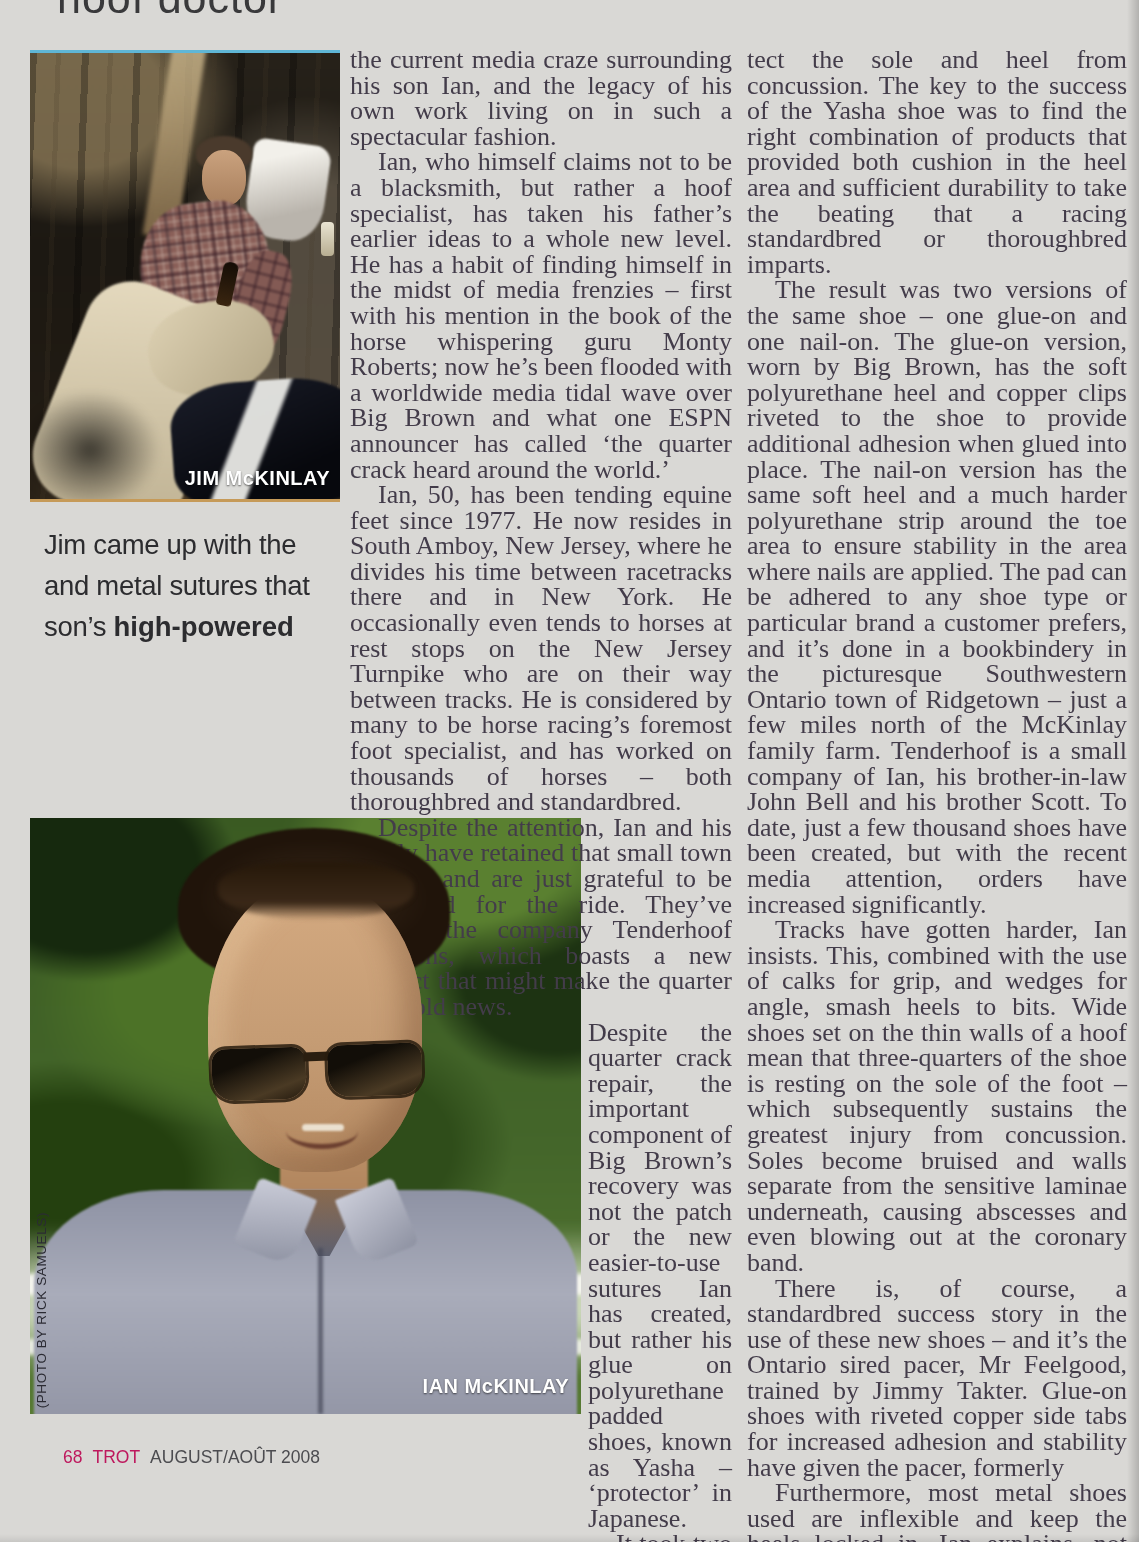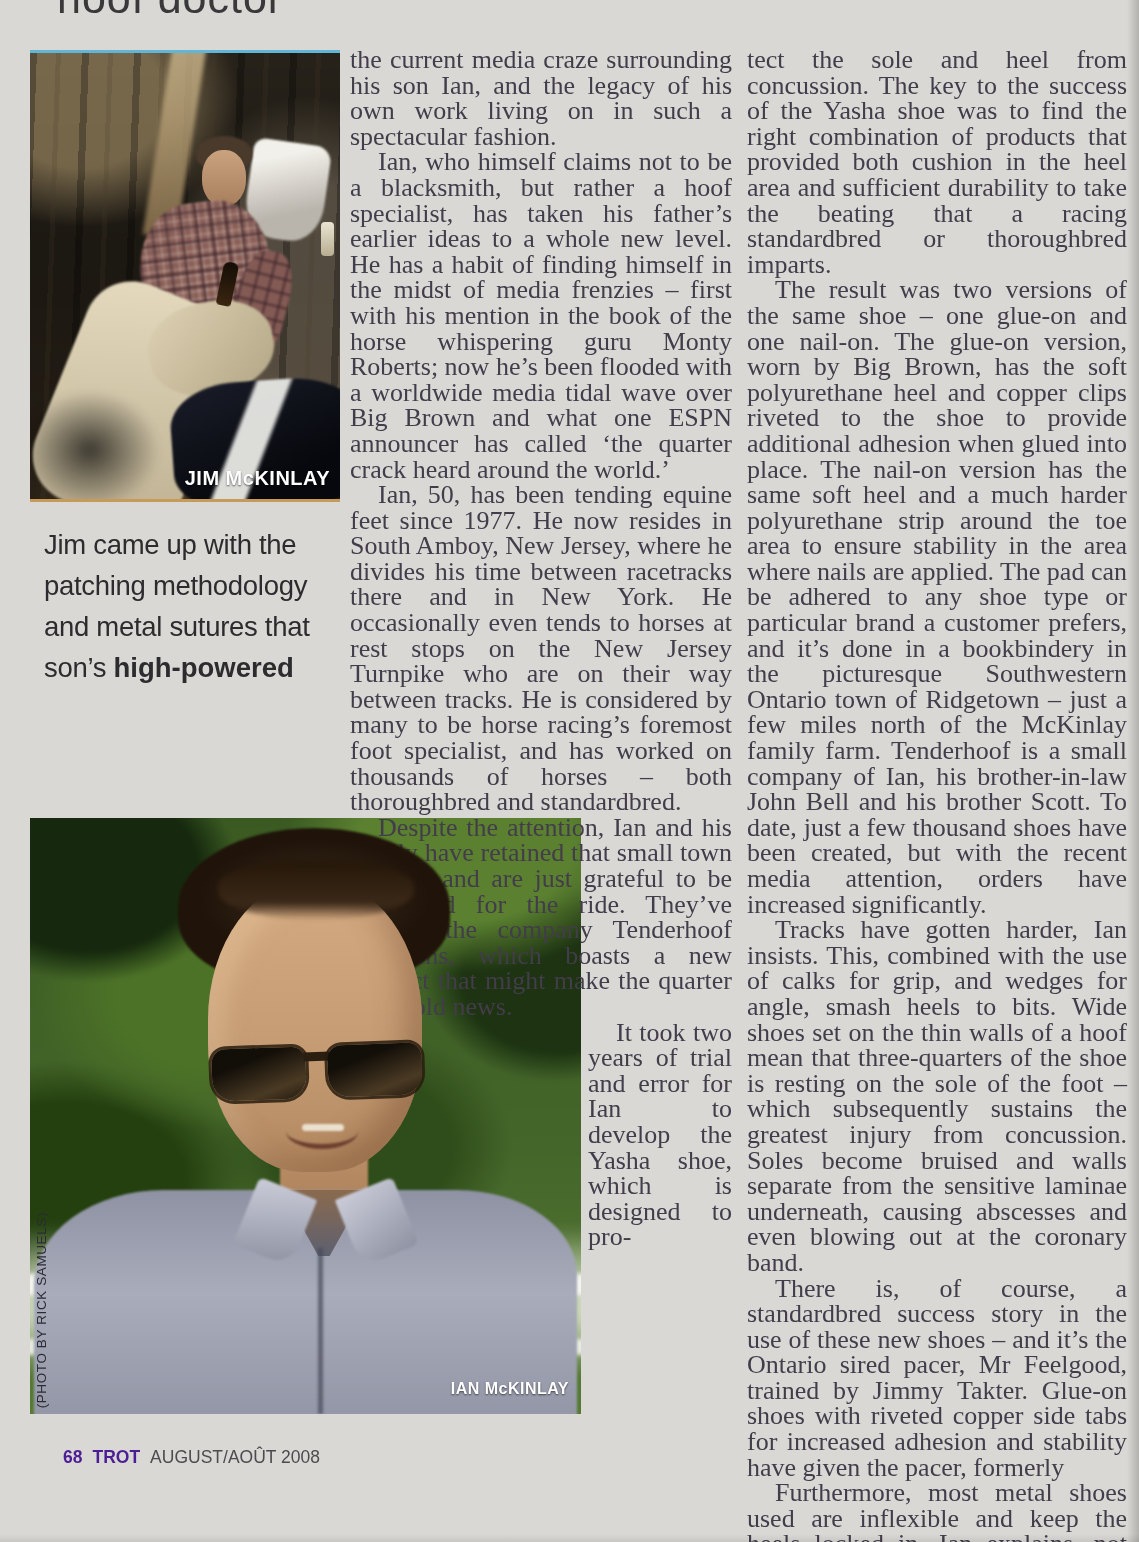--- a/index.html
+++ b/index.html
@@ -152,33 +152,33 @@
     border-radius:130px 120px 0 0 / 95px 85px 0 0;filter:blur(1px);z-index:10;}
   .ip-collar-open{position:absolute;left:238px;top:372px;width:112px;height:66px;
     background:linear-gradient(#8a6a4e,#5d6070);
     clip-path:polygon(12% 0,88% 0,55% 100%,45% 100%);z-index:11;filter:blur(.6px);}
   .ip-collar{position:absolute;top:368px;width:62px;height:72px;
     background:linear-gradient(160deg,#caccd8,#8e92a2);z-index:12;filter:blur(.8px);}
   .ip-collar.left{left:214px;transform:rotate(22deg);border-radius:6px 2px 24px 8px;}
   .ip-collar.right{left:316px;transform:rotate(-22deg);border-radius:2px 6px 8px 24px;}
   .ip-placket{position:absolute;left:288px;top:430px;width:5px;height:166px;
     background:rgba(70,72,88,.7);filter:blur(1.5px);z-index:12;}
-  .ian-caption{right:12px;bottom:16px;font-size:16px;letter-spacing:.5px;}
+  .ian-caption{right:12px;bottom:16px;font-size:20px;letter-spacing:.5px;}
   .photo-credit{
     position:absolute;left:4px;bottom:6px;z-index:30;
     writing-mode:vertical-rl;transform:rotate(180deg);
     font-family:"Liberation Sans",sans-serif;font-size:13.5px;
     color:#2b2b33;letter-spacing:.6px;}
 
   
   .footer{
     position:absolute;left:63px;top:1447px;
     font-family:"Liberation Sans",sans-serif;font-size:17.5px;color:#4c4c50;
   }
-  .footer .pg,.footer .mag{font-weight:700;color:#4c1d95;text-align:center;}
+  .footer .pg,.footer .mag{font-weight:400;color:#be185d;text-align:center;}
   .footer span{margin-right:10px;}
 </style>
 </head>
 <body>
 
 <div class="page">
 
   <div class="header-title">hoof doctor</div>
 
   <div class="photo jim-photo">
@@ -196,21 +196,20 @@
     <div class="jp-knee"></div>
     <div class="jp-saddle"></div>
     <div class="jp-shadow"></div>
     <div class="topline"></div>
     <div class="botline"></div>
     <div class="photo-caption jim-caption">JIM McKINLAY</div>
   </div>
 
   <div class="pull-quote">
     <div>Jim came up with the</div>
-    <div>patching methodology</div>
     <div>and metal sutures that</div>
     <div><span>son’s </span><span class="bold">high-powered</span></div>
   </div>
 
   <div class="photo ian-photo">
     <div class="ip-foliage"></div>
     <div class="ip-light"></div>
     <div class="ip-rail ip-rail1"></div>
     <div class="ip-rail ip-rail2"></div>
     <div class="ip-post"></div>
@@ -233,20 +232,21 @@
     <div class="photo-credit">(PHOTO BY RICK SAMUELS)</div>
     <div class="photo-caption ian-caption">IAN McKINLAY</div>
   </div>
 
   <div class="col col-middle">
     <p>the current media craze surrounding his son Ian, and the legacy of his own work living on in such a spectacular fashion.</p>
     <p class="indent">Ian, who himself claims not to be a blacksmith, but rather a hoof specialist, has taken his father’s earlier ideas to a whole new level. He has a habit of finding himself in the midst of media frenzies – first with his mention in the book of the horse whispering guru Monty Roberts; now he’s been flooded with a worldwide media tidal wave over Big Brown and what one ESPN announcer has called ‘the quarter crack heard around the world.’</p>
     <p class="indent">Ian, 50, has been tending equine feet since 1977. He now resides in South Amboy, New Jersey, where he divides his time between racetracks there and in New York. He occasionally even tends to horses at rest stops on the New Jersey Turnpike who are on their way between tracks. He is considered by many to be horse racing’s foremost foot specialist, and has worked on thousands of horses – both thoroughbred and standardbred.</p>
     <p class="indent">Despite the attention, Ian and his family have retained that small town honesty and are just grateful to be on board for the ride. They’ve created the company Tenderhoof Solutions, which boasts a new product that might make the quarter crack old news.</p>
     <div class="narrow-wrap">
+      <p>Despite the quarter crack repair, the important component of Big Brown’s recovery was not the patch or the new easier-to-use sutures Ian has created, but rather his glue on polyurethane padded shoes, known as Yasha – ‘protector’ in Japanese.</p>
       <p class="indent">It took two years of trial and error for Ian to develop the Yasha shoe, which is designed to pro-</p>
     </div>
   </div>
 
   <div class="col col-right">
     <p>tect the sole and heel from concussion. The key to the success of the Yasha shoe was to find the right combination of products that provided both cushion in the heel area and sufficient durability to take the beating that a racing standardbred or thoroughbred imparts.</p>
     <p class="indent">The result was two versions of the same shoe – one glue-on and one nail-on. The glue-on version, worn by Big Brown, has the soft polyurethane heel and copper clips riveted to the shoe to provide additional adhesion when glued into place. The nail-on version has the same soft heel and a much harder polyurethane strip around the toe area to ensure stability in the area where nails are applied.  The pad can be adhered to any shoe type or particular brand a customer prefers, and it’s done in a bookbindery in the picturesque Southwestern Ontario town of Ridgetown – just a few miles north of the McKinlay family farm. Tenderhoof is a small company of Ian, his brother-in-law John Bell and his brother Scott. To date, just a few thousand shoes have been created, but with the recent media attention, orders have increased significantly.</p>
     <p class="indent">Tracks have gotten harder, Ian insists. This, combined with the use of calks for grip, and wedges for angle, smash heels to bits. Wide shoes set on the thin walls of a hoof mean that three-quarters of the shoe is resting on the sole of the foot – which subsequently sustains the greatest injury from concussion. Soles become bruised and walls separate from the sensitive laminae underneath, causing abscesses and even blowing out at the coronary band.</p>
     <p class="indent">There is, of course, a standardbred success story in the use of these new shoes – and it’s the Ontario sired pacer, Mr Feelgood, trained by Jimmy Takter. Glue-on shoes with riveted copper side tabs for increased adhesion and stability have given the pacer, formerly</p>
     <p class="indent">Furthermore, most metal shoes used are inflexible and keep the heels locked in, Ian explains, not allowing for natural expansion or the up and down movement of the heel required on high-speed turns. In graphic explanations using steel plates and weights, the hoof specialist can demonstrate how his Yasha shoes absorb this tremendous concussion and protect the heel.</p>

